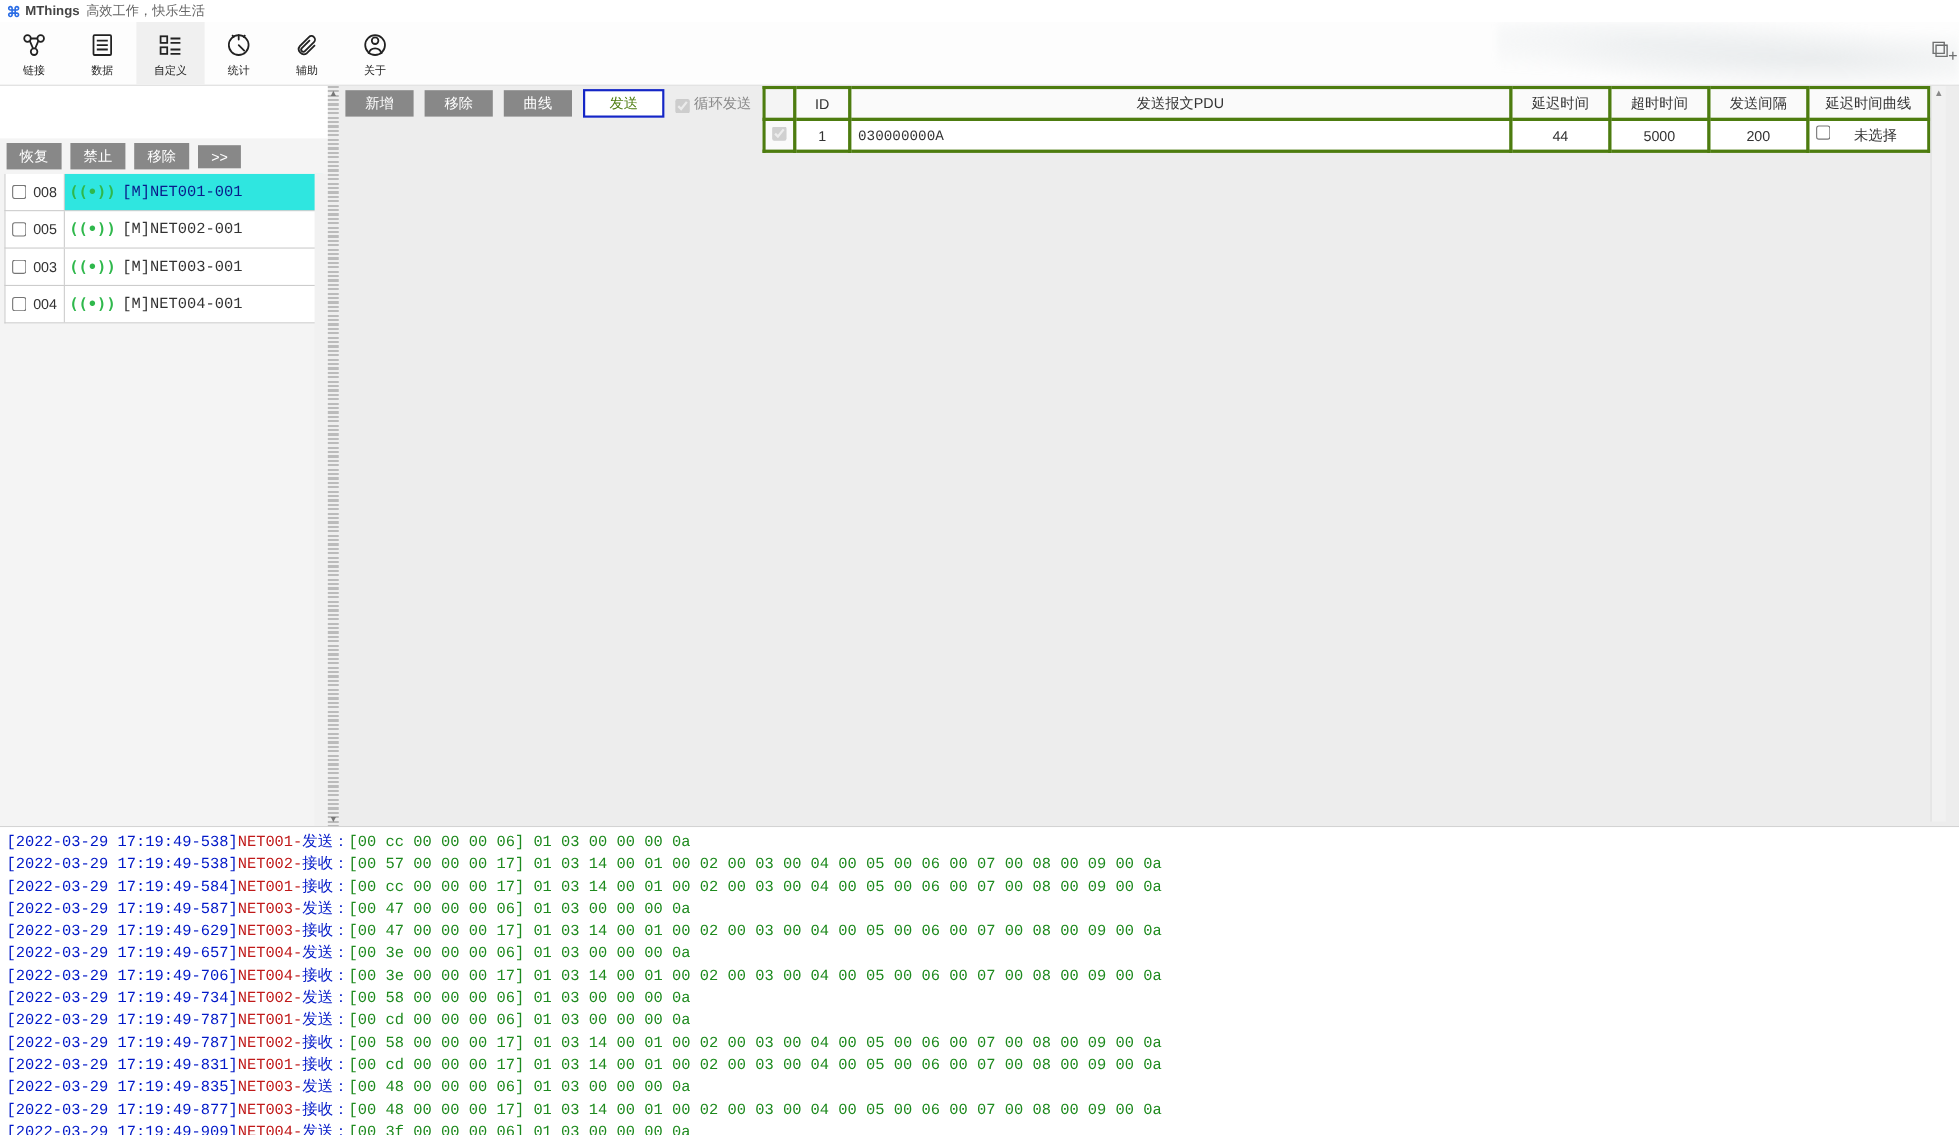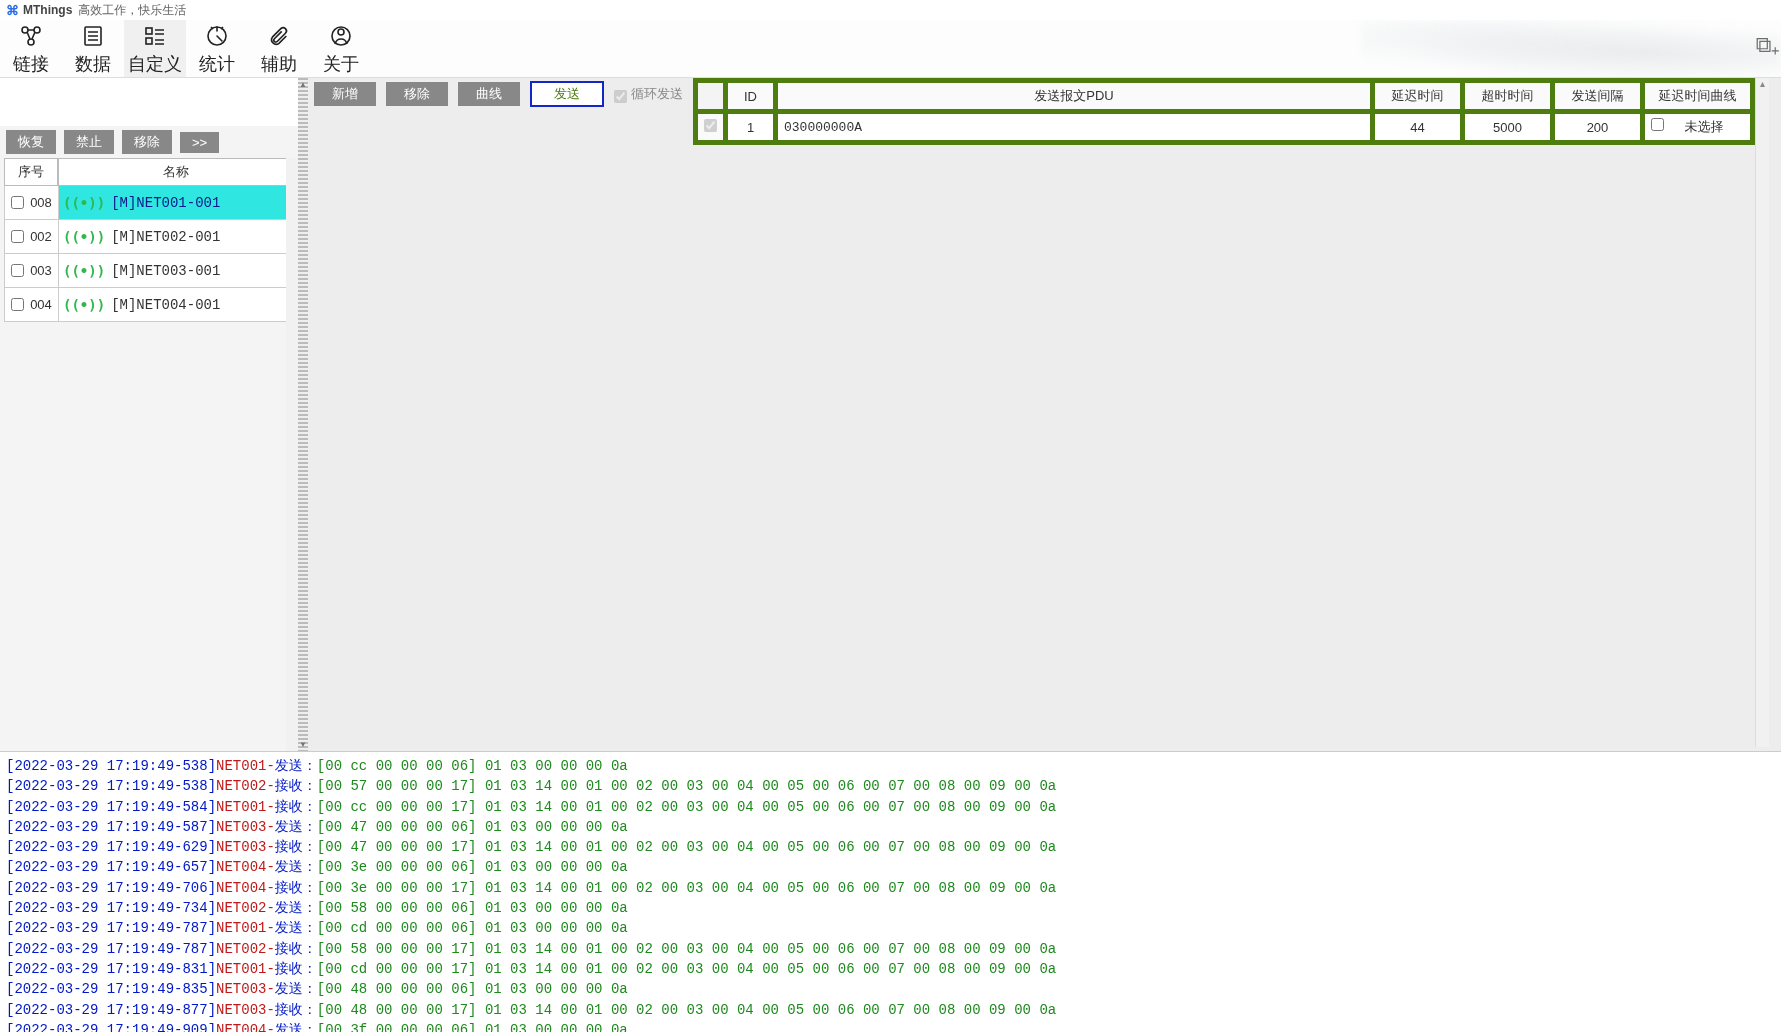--- a/index.html
+++ b/index.html
@@ -9,21 +9,21 @@
 .titlebar .appname { font-weight: 600; margin-right: 6px; }
 .titlebar .slogan { color: #666; }
 .toolbar-bg { position: relative; height: 58px; background: #fdfdfd; border-bottom: 1px solid #ddd; display: flex; align-items: center; overflow: hidden; }
 .toolbar-bg::after { content:""; position:absolute; right:0; top:0; bottom:0; width:420px;
   background: radial-gradient(ellipse at 70% 60%, rgba(180,190,195,.25), transparent 60%),
               radial-gradient(ellipse at 30% 30%, rgba(190,200,205,.2), transparent 55%);
   filter: blur(3px); pointer-events:none; }
 .tool-item { display:flex; flex-direction:column; align-items:center; justify-content:center; width:62px; height:58px; cursor:pointer; }
 .tool-item.active { background:#f0f0f0; }
 .tool-item .icon { font-size:22px; color:#222; height:28px; display:flex; align-items:center; }
-.tool-item .label { font-size:18px; color:#222; margin-top:2px; }
+.tool-item .label { font-size:10px; color:#222; margin-top:2px; }
 .window-add { position:absolute; right:2px; top:12px; font-size:22px; color:#666; cursor:pointer; }
 .main { display:flex; height: calc(100% - 78px - 280px); border-bottom:1px solid #ccc; }
 .left-pane { width:298px; display:flex; flex-direction:column; background:#f4f4f4;margin-top:48px; }
 .left-toolbar { display:flex; gap:8px; padding:4px 6px; background:#f4f4f4; height:32px; align-items:center; }
 .left-toolbar button { background:#888; color:#fff; border:none; padding:3px 12px; font-size:13px; cursor:pointer; }
 .dev-table { background:#fff; margin:0px 4px 4px 4px; }
 .dev-header { display:flex; background:#fff; }
 .dev-header .th { border:1px solid #bbb; text-align:center; padding:4px 0; background:#fff; }
 .th-seq { width:54px; }
 .th-name { flex:1; }
@@ -37,21 +37,21 @@
 .vsplit::before { content:"▲"; position:absolute; top:2px; left:0; right:0; text-align:center; font-size:8px; color:#777; }
 .vsplit::after { content:"▼"; position:absolute; bottom:2px; left:0; right:0; text-align:center; font-size:8px; color:#777; }
 .right-pane { flex:1; display:flex; flex-direction:row; background:#ededed; overflow:hidden; }
 .right-toolbar { display:flex; align-items:center; gap:10px; padding:4px 6px; height:32px; background:#ededed; }
 .right-toolbar .btn { background:#888; color:#fff; border:none; padding:3px 18px; font-size:13px; cursor:pointer; }
 .right-toolbar .btn-send { background:#fff; color:#4d7c0f; border:2px solid #1426c6; padding:2px 22px; font-weight:500; }
 .right-toolbar label { display:flex; align-items:flex-end; gap:4px; color:#888; font-size:13px; }
 .right-toolbar input[type=checkbox]{ accent-color:#999; }
 .grid-wrap { flex:1; margin:0 4px 4px 4px; background:#ededed; overflow:auto; position:relative; }
 .grid { border-collapse:collapse; width:calc(100% - 14px); background:#fff; }
-.grid th, .grid td { border:5px solid #4d7c0f; padding:4px 6px; text-align:center; font-size:13px; background:#fff; }
+.grid th, .grid td { border:3px solid #4d7c0f; padding:4px 6px; text-align:center; font-size:13px; background:#fff; }
 .grid th { background:#fafafa; font-weight:normal; }
 .grid td.pdu { text-align:left; font-family:"Courier New",monospace; }
 .grid .corner { width:26px; background:#f4f4f4; }
 .grid td.chk { width:26px; background:#fafafa; }
 .grid-scroll-stub { position:absolute; right:0; top:0; bottom:0; width:14px; background:#f1f1f1; border-left:1px solid #ddd; }
 .grid-scroll-stub::before { content:"▴"; display:block; text-align:center; font-size:10px; color:#888; }
 .grid-hscroll { height:14px; background:#f1f1f1; border-top:1px solid #ddd; margin:0 4px 0 4px; }
 .log-pane { height:316px; background:#fff; overflow:auto; padding:4px 6px; font-family:"Courier New",Consolas,monospace; font-size:14px; line-height:1.45; white-space:pre; }
 .log-line .ts { color:#0018c8; }
 .log-line .dev { color:#c01919; }
@@ -137,39 +137,35 @@
 <div class="main">
   <div class="left-pane">
     <div class="left-toolbar">
       <button>恢复</button>
       <button>禁止</button>
       <button>移除</button>
       <button>&gt;&gt;</button>
     </div>
     <div class="left-pane-inner">
       <div class="dev-table">
-        <div class="dev-header">
-          <div class="th th-seq">序号</div>
-          <div class="th th-name">名称</div>
-        </div>
         <div id="dev-rows">
             <div class="dev-row selected">
               <div class="cell-seq">
                 <input type="checkbox" style="">
                 <span>008</span>
               </div>
               <div class="cell-name">
                 <span class="sig-icon">((•))</span>
                 <span>[M]NET001-001</span>
               </div>
             </div>
             <div class="dev-row">
               <div class="cell-seq">
                 <input type="checkbox" style="">
-                <span>002</span>
+                <span>005</span>
               </div>
               <div class="cell-name">
                 <span class="sig-icon">((•))</span>
                 <span>[M]NET002-001</span>
               </div>
             </div>
             <div class="dev-row">
               <div class="cell-seq">
                 <input type="checkbox" style="">
                 <span>003</span>

